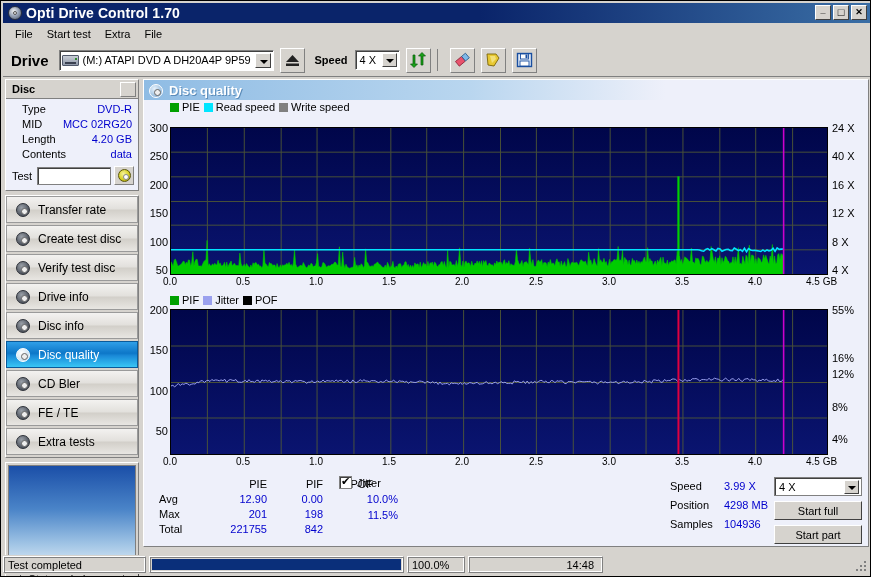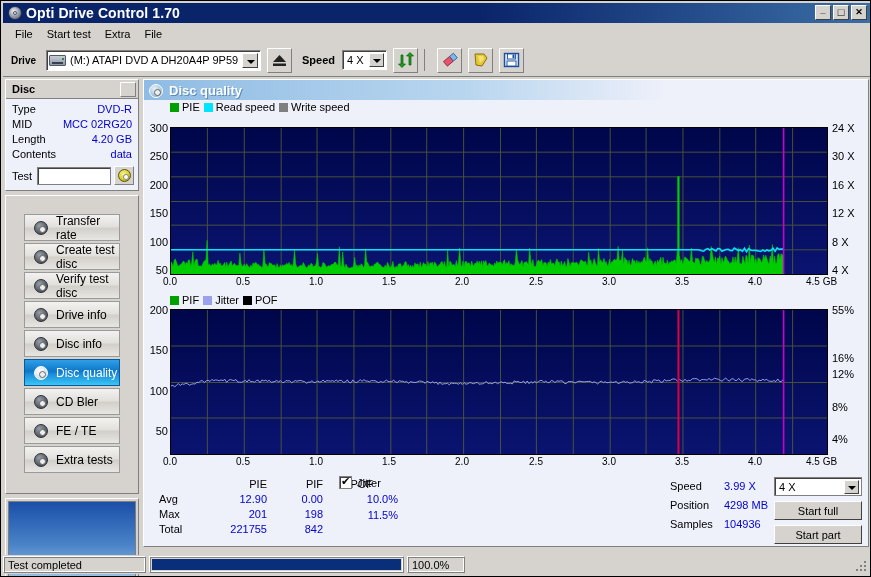--- a/index.html
+++ b/index.html
@@ -67,21 +67,21 @@
   .menu-item {
     padding: 2px 7px; font-size: 11px; color: #000; cursor: default;
   }
 
   
   .toolbar {
     position: absolute; left: 2px; top: 43px; width: 867px; height: 33px;
     background: #d6d3ce; display: flex; align-items: center; padding-left: 8px;
     border-bottom: 1px solid #808080;
   }
-  .tb-label { font-size: 10px; font-weight: bold; color: #000; margin-right: 10px; }
+  .tb-label { font-size: 15px; font-weight: bold; color: #000; margin-right: 10px; }
   .drive-combo {
     width: 215px; height: 21px; background: #fff;
     border: 1px solid #808080; border-right-color:#fff; border-bottom-color:#fff;
     box-shadow: inset 1px 1px 0 #404040;
     display: flex; align-items: center; position: relative;
   }
   .drive-icon {
     width: 17px; height: 15px; margin-left: 2px; flex: 0 0 auto; position: relative;
   }
   .drive-icon .body {
@@ -135,21 +135,21 @@
   .disc-hdr {
     height: 19px; background: #d6d3ce;
     border-bottom: 1px solid #808080;
     display:flex; align-items:center; justify-content: space-between;
     padding: 0 2px 0 6px;
   }
   .disc-hdr-title { font-size: 11px; font-weight: bold; }
   .disc-hdr-sq { width: 16px; height: 15px; background: #d6d3ce;
     border-top:1px solid #fff; border-left:1px solid #fff;
     border-right:1px solid #808080; border-bottom:1px solid #808080; }
-  .disc-rows { padding: 3px 6px 2px 6px; text-align: center; }
+  .disc-rows { padding: 3px 6px 2px 16px; text-align: center; }
   .disc-row { display:flex; justify-content: space-between; font-size: 11px; line-height: 15px; }
   .disc-row .k { color: #000; }
   .disc-row .v { color: #0000cd; }
   .label-row { display:flex; align-items:center; padding: 2px 4px 5px 6px; gap: 3px; }
   .label-row .k { font-size: 11px; }
   .label-input {
     flex: 1; height: 18px; background: #fff;
     border: 1px solid #808080; box-shadow: inset 1px 1px 0 #404040;
     margin-left: 2px;
   }
@@ -163,21 +163,21 @@
     width: 13px; height: 13px; border-radius: 50%;
     background: radial-gradient(circle at 40% 35%, #f5f2a0 0%, #d8d020 55%, #8a8410 100%);
     border: 1px solid #5a5608; position: relative;
   }
   .cd-glyph::after {
     content:""; position:absolute; left:4px; top:4px; width:4px; height:4px;
     background:#fff; border-radius:50%; border:1px solid #888;
   }
 
   .nav { margin-top: 4px; width: 134px; border: 1px solid #808080;
-         border-top-color:#fff; border-left-color:#fff; background:#d6d3ce; padding: 18px; }
+         border-top-color:#fff; border-left-color:#fff; background:#d6d3ce; padding: 0; }
   .nav-item {
     height: 27px; display: flex; align-items: center;
     background: linear-gradient(to bottom, #f3f2f0 0%, #e2e0dc 48%, #d2cfc9 52%, #e8e6e2 100%);
     border: 1px solid #9a9a9a; margin-bottom: 2px; padding-left: 8px;
     font-size: 12px; color: #000; cursor: default;
   }
   .nav-item.active {
     background: linear-gradient(to bottom, #2f9fe8 0%, #0d77c8 45%, #1a8ad8 55%, #39c6f5 100%);
     color: #fff; border-color: #0a5a9a;
   }
@@ -528,21 +528,21 @@
       </div>
 
       <div class="ylab" style="left:-2px;top:22px;">300</div>
       <div class="ylab" style="left:-2px;top:50px;">250</div>
       <div class="ylab" style="left:-2px;top:79px;">200</div>
       <div class="ylab" style="left:-2px;top:107px;">150</div>
       <div class="ylab" style="left:-2px;top:136px;">100</div>
       <div class="ylab" style="left:-2px;top:164px;">50</div>
 
       <div class="yrlab" style="left:688px;top:22px;">24 X</div>
-      <div class="yrlab" style="left:688px;top:50px;">30 X</div>
+      <div class="yrlab" style="left:688px;top:50px;">40 X</div>
       <div class="yrlab" style="left:688px;top:79px;">16 X</div>
       <div class="yrlab" style="left:688px;top:107px;">12 X</div>
       <div class="yrlab" style="left:688px;top:136px;">8 X</div>
       <div class="yrlab" style="left:688px;top:164px;">4 X</div>
 
       <svg class="plot" style="left:26px;top:27px;" width="658" height="148" viewBox="0 0 658 148" preserveAspectRatio="none">
         <rect x="0" y="0" width="658" height="148" fill="#000a55"></rect>
         <defs>
           <linearGradient id="plotGrad" x1="0" y1="0" x2="0" y2="1">
             <stop offset="0%" stop-color="#00064a"></stop>
@@ -738,20 +738,21 @@
       </div>
     </div>
   </div>
 
   <div class="statusbar">
     <div class="sb-cell sb-msg">Test completed</div>
     <div class="sb-cell sb-prog">
       <div class="sb-prog-inner" id="progbar" style="width: 100%;"></div>
     </div>
     <div class="sb-cell sb-pct">100.0%</div>
+    <div class="sb-cell sb-time">14:48</div>
     <div class="sb-grip">
       <i style="left:10px;top:2px"></i>
         <i style="left:10px;top:6px"></i>
         <i style="left:6px;top:6px"></i>
       <i style="left:10px;top:10px"></i>
         <i style="left:6px;top:10px"></i>
         <i style="left:2px;top:10px"></i>
     </div>
   </div>
 </div>

